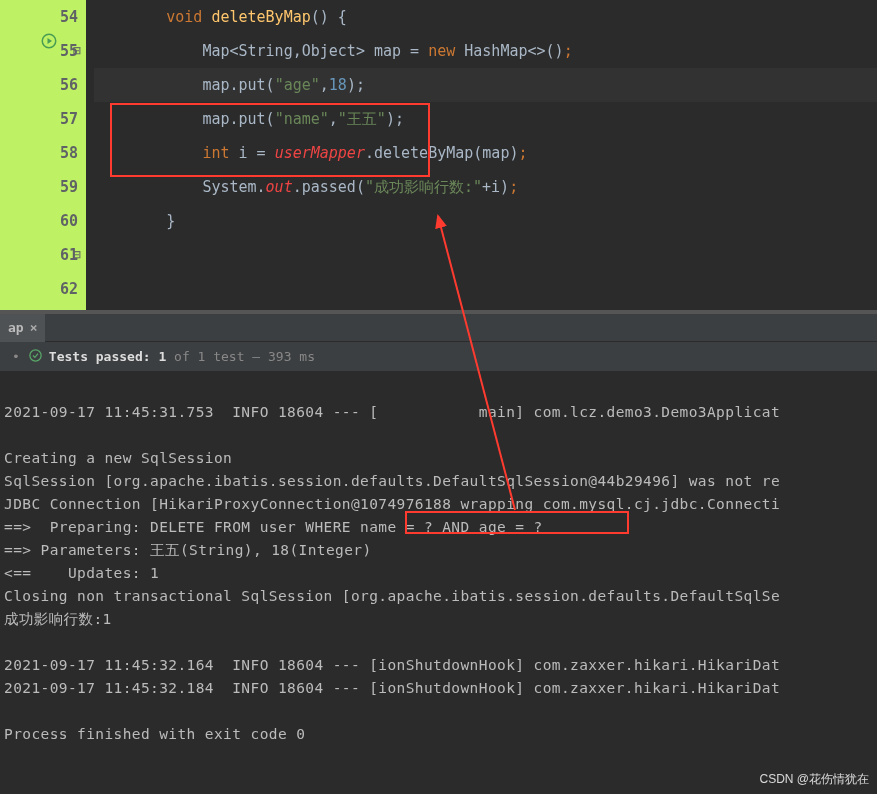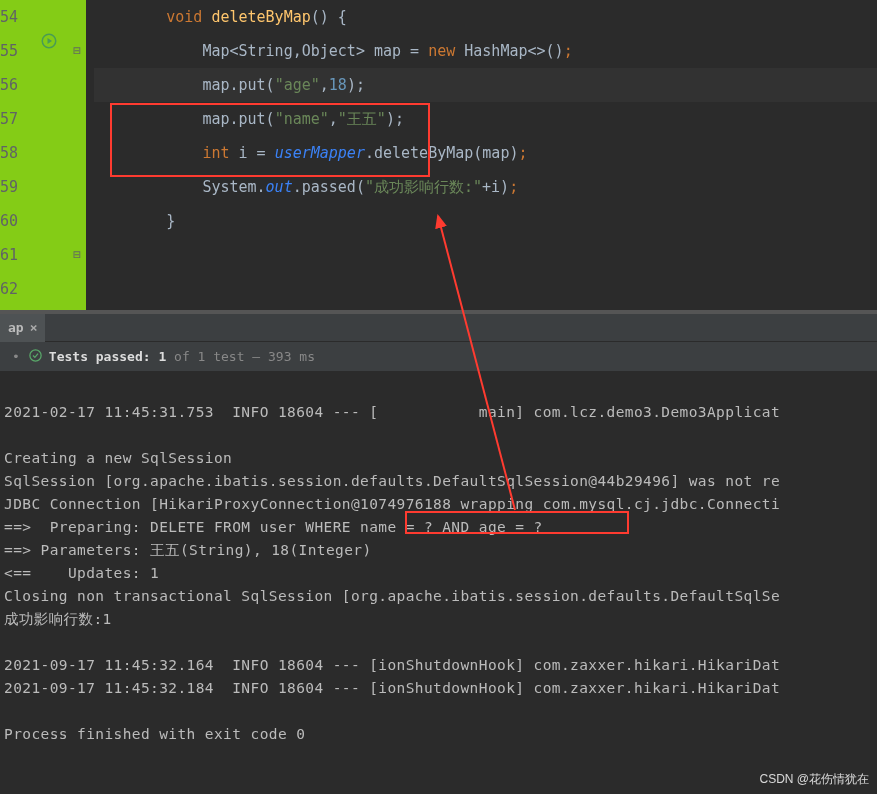--- a/index.html
+++ b/index.html
@@ -10,26 +10,27 @@
     font-size: 15px;
     width: 877px;
     height: 794px;
     overflow: hidden;
     position: relative;
   }
 
   .editor { display: flex; height: 310px; background: #2b2b2b; }
   .gutter {
     width: 86px;
-    background: #84cc16;
+    background: #bef264;
     color: #606366;
-    text-align: left;
+    text-align: right;
     padding-right: 8px;
     position: relative;
     flex-shrink: 0;
+    font-weight: bold;
   }
   .ln {
     height: 34px;
     line-height: 34px;
     position: relative;
   }
   .run-icon {
     position: absolute;
     left: 40px;
     bottom: 6px;
@@ -53,21 +54,21 @@
     white-space: pre;
     position: relative;
   }
   .hl-line { background: #323232; }
   .ann    { color: #bbb529; }  
   .kw     { color: #cc7832; }  
   .ident  { color: #a9b7c6; }
   .method { color: #ffc66d; }
   .str    { color: #6a8759; }
   .num    { color: #6897bb; }
-  .field  { color: #3b82f6; font-style: italic; }
+  .field  { color: #ef4444; font-style: italic; }
   .ital   { font-style: italic; }
 
   .redbox1 {
     position: absolute;
     border: 2px solid #ff3b30;
     top: 103px; left: 110px;
     width: 320px; height: 74px;
     pointer-events: none;
   }
   .redbox2 {
@@ -201,21 +202,21 @@
         <path d="M8 12 l3 3 l5 -6" fill="none" stroke="#59a869" stroke-width="2"></path>
       </svg>
   </span>
   <span class="strong">Tests passed:</span>&nbsp;
   <span class="strong">1</span>&nbsp;
   <span class="muted">of 1 test</span>&nbsp;
   <span class="muted">– 393 ms</span>
 </div>
 
 <div class="console">
-<span>2021-02-17 11:45:31.753  INFO 18604 --- [           main] com.lcz.demo3.Demo3Applicat</span>
+<span>2021-09-17 11:45:31.753  INFO 18604 --- [           main] com.lcz.demo3.Demo3Applicat</span>
 <span></span>
 <span>Creating a new SqlSession</span>
 <span>SqlSession [org.apache.ibatis.session.defaults.DefaultSqlSession@44b29496] was not re</span>
 <span>JDBC Connection [HikariProxyConnection@1074976188 wrapping com.mysql.cj.jdbc.Connecti</span>
 <span>==&gt;  Preparing: DELETE FROM user WHERE name = ? AND age = ?</span>
 <span>==&gt; Parameters: 王五(String), 18(Integer)</span>
 <span>&lt;==    Updates: 1</span>
 <span>Closing non transactional SqlSession [org.apache.ibatis.session.defaults.DefaultSqlSe</span>
 <span>成功影响行数:1</span>
 <span></span>

